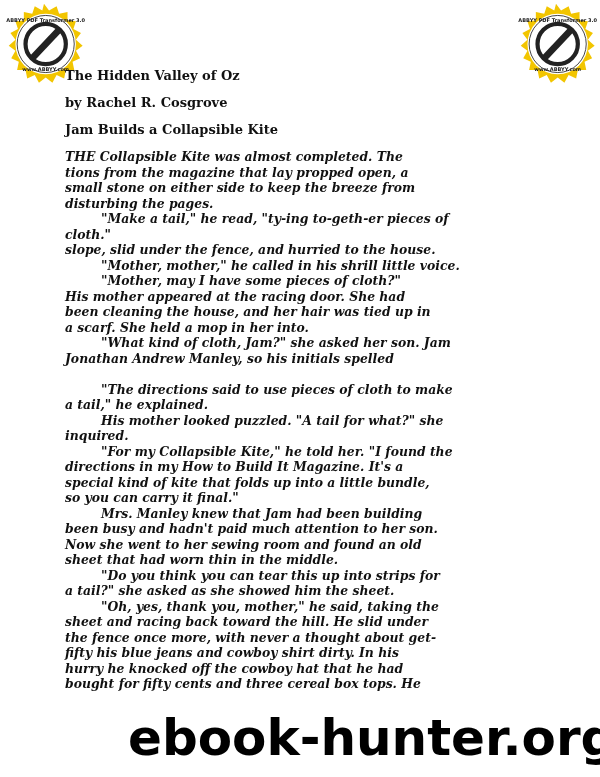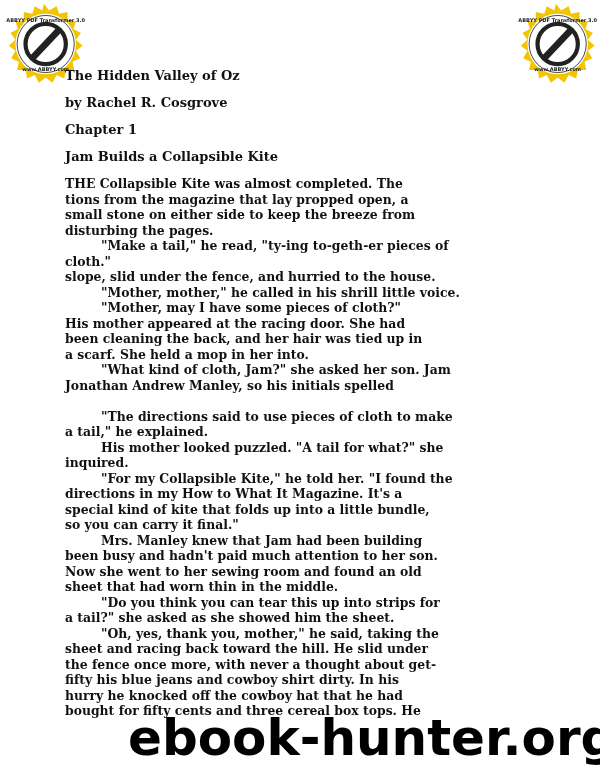--- a/index.html
+++ b/index.html
@@ -6,21 +6,21 @@
     body {
       width: 600px; height: 777px; background: #ffffff; position: relative; overflow: hidden;
       font-family: "DejaVu Serif", "Liberation Serif", serif; color: #111111;
     }
     .badge { position: absolute; top: 2px; width: 84px; height: 84px; }
     .badge.left { left: 2px; }
     .badge.right { left: 514px; }
     .page { position: absolute; left: 65px; top: 68px; width: 380px; }
     .heading { font-weight: bold; font-size: 13px; line-height: 15px; margin: 0 0 12px 0; white-space: nowrap; }
     .body { font-weight: bold; font-size: 12.4px; line-height: 15.5px; margin-top: 0; }
-    .line { white-space: nowrap; display: block; }
+    .line { white-space: nowrap; display: block; font-style: italic; }
     .indent { padding-left: 36px; }
     .gap { display: block; height: 15.5px; }
     .watermark {
       position: absolute; left: 128px; top: 708px;
       font-family: "DejaVu Sans", sans-serif; font-weight: bold; font-size: 50px; letter-spacing: 0px;
       color: #000; white-space: nowrap; line-height: 60px;
     }
   </style>
 </head>
 <body>
@@ -45,44 +45,43 @@
     <circle cx="52" cy="50" r="24" fill="none" stroke="#222" stroke-width="5"></circle>
     <line x1="36" y1="67" x2="68" y2="33" stroke="#222" stroke-width="8"></line>
     <text x="52" y="24" font-size="6" text-anchor="middle" fill="#222" font-family="DejaVu Sans, sans-serif" font-weight="bold">ABBYY PDF Transformer 3.0</text>
     <text x="52" y="82" font-size="6" text-anchor="middle" fill="#222" font-family="DejaVu Sans, sans-serif" font-weight="bold">www.ABBYY.com</text>
   </g>
 </svg>
 
 <div class="page">
   <div class="heading">The Hidden Valley of Oz</div>
   <div class="heading">by Rachel R. Cosgrove</div>
-  <div class="heading">Chapter 1</div>
   <div class="heading">Jam Builds a Collapsible Kite</div>
   <div class="body" id="body-text">
       <span class="line">THE Collapsible Kite was almost completed. The</span>
       <span class="line">tions from the magazine that lay propped open, a</span>
       <span class="line">small stone on either side to keep the breeze from</span>
       <span class="line">disturbing the pages.</span>
       <span class="line indent">"Make a tail," he read, "ty-ing to-geth-er pieces of</span>
       <span class="line">cloth."</span>
       <span class="line">slope, slid under the fence, and hurried to the house.</span>
       <span class="line indent">"Mother, mother," he called in his shrill little voice.</span>
       <span class="line indent">"Mother, may I have some pieces of cloth?"</span>
       <span class="line">His mother appeared at the racing door. She had</span>
-      <span class="line">been cleaning the back, and her hair was tied up in</span>
+      <span class="line">been cleaning the house, and her hair was tied up in</span>
       <span class="line">a scarf. She held a mop in her into.</span>
       <span class="line indent">"What kind of cloth, Jam?" she asked her son. Jam</span>
       <span class="line">Jonathan Andrew Manley, so his initials spelled</span>
       <span class="line gap"></span>
       <span class="line indent">"The directions said to use pieces of cloth to make</span>
       <span class="line">a tail," he explained.</span>
       <span class="line indent">His mother looked puzzled. "A tail for what?" she</span>
       <span class="line">inquired.</span>
       <span class="line indent">"For my Collapsible Kite," he told her. "I found the</span>
-      <span class="line">directions in my How to What It Magazine. It's a</span>
+      <span class="line">directions in my How to Build It Magazine. It's a</span>
       <span class="line">special kind of kite that folds up into a little bundle,</span>
       <span class="line">so you can carry it final."</span>
       <span class="line indent">Mrs. Manley knew that Jam had been building</span>
       <span class="line">been busy and hadn't paid much attention to her son.</span>
       <span class="line">Now she went to her sewing room and found an old</span>
       <span class="line">sheet that had worn thin in the middle.</span>
       <span class="line indent">"Do you think you can tear this up into strips for</span>
       <span class="line">a tail?" she asked as she showed him the sheet.</span>
       <span class="line indent">"Oh, yes, thank you, mother," he said, taking the</span>
       <span class="line">sheet and racing back toward the hill. He slid under</span>

